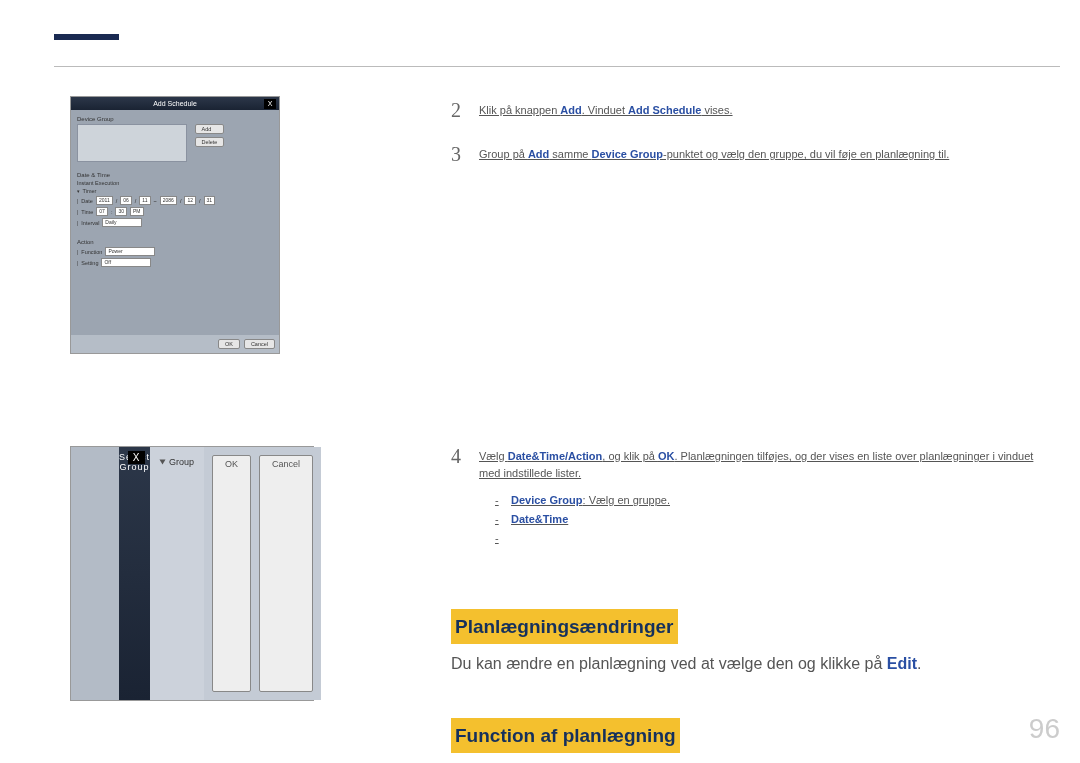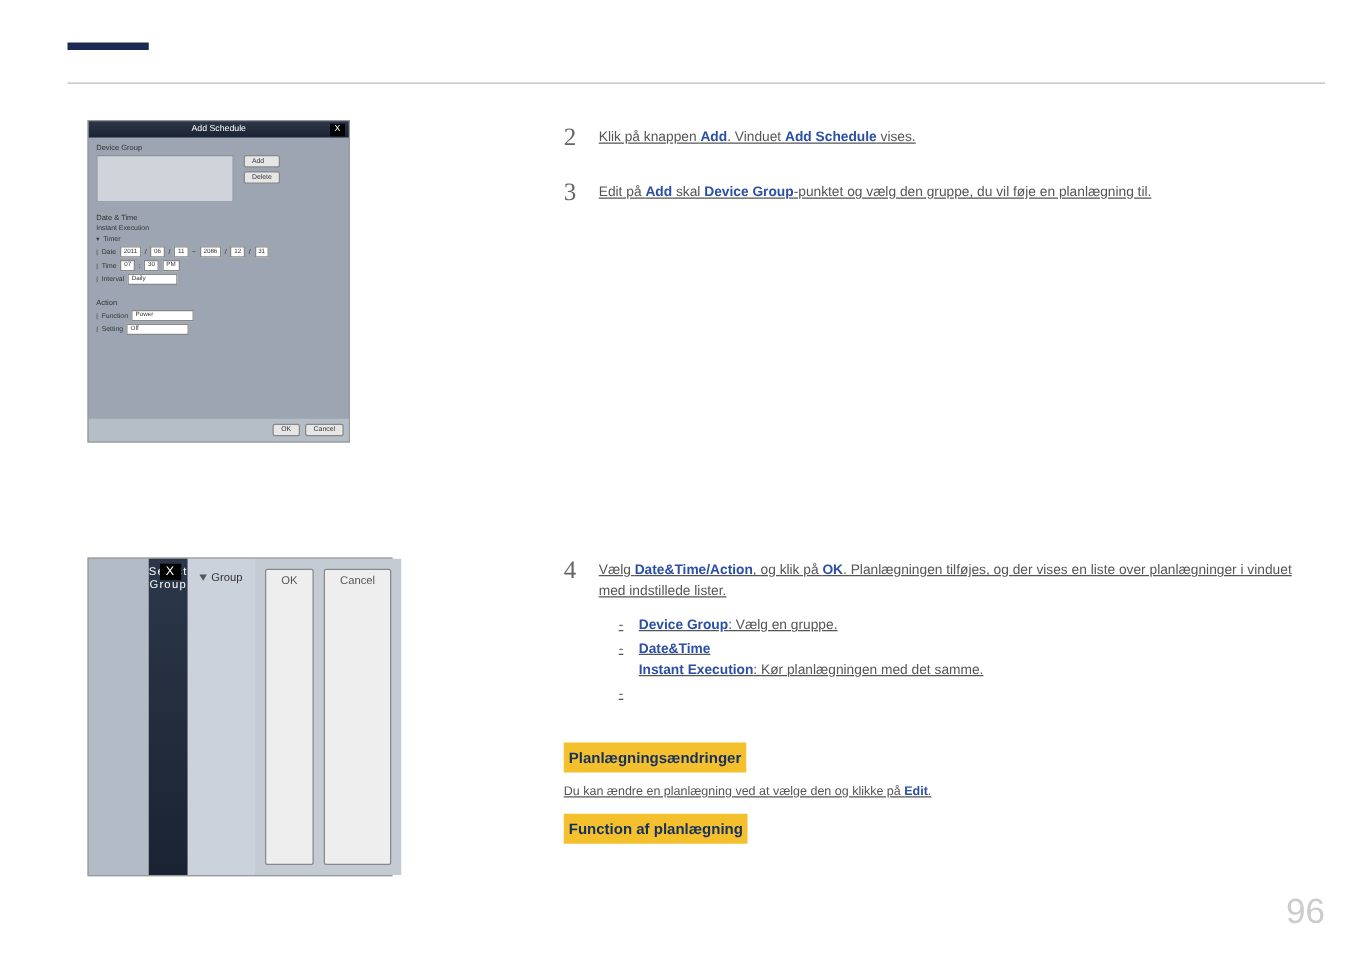--- a/index.html
+++ b/index.html
@@ -213,27 +213,27 @@
     display: flex;
     gap: 8px;
     margin-bottom: 2px;
   }
   .dash { min-width: 8px; }
 
   .section-hdr {
     display: inline-block;
     background: #f4c02e;
     color: #15305c;
-    font-size: 12px;
+    font-size: 19px;
     font-weight: bold;
     padding: 3px 4px 2px 4px;
-    margin-top: 4px;
+    margin-top: 36px;
     margin-bottom: 8px;
   }
-  .para { font-size: 10px; color: #555; margin-bottom: 6px; text-decoration: underline; }
+  .para { font-size: 16px; color: #555; margin-bottom: 6px; }
 </style>
 </head>
 <body>
 
 <div class="top-line"></div>
 <div class="hr-line"></div>
 
 <div class="img-area-1">
   <div class="dlg-title">
     <span>Add Schedule</span>
@@ -318,41 +318,40 @@
 <div class="text-col">
   <div class="step">
     <div class="step-num">2</div>
     <div class="step-body">
       <span>Klik på knappen </span><span class="blue">Add</span><span>. Vinduet </span><span class="blue">Add Schedule</span><span> vises.</span>
     </div>
   </div>
   <div class="step">
     <div class="step-num">3</div>
     <div class="step-body">
-      <span>Edit på </span><span class="blue">Add</span><span> skal </span><span class="blue">Device Group</span><span>-punktet og vælg den gruppe, du vil føje en planlægning til.</span>
+      <span>Group på </span><span class="blue">Add</span><span> samme </span><span class="blue">Device Group</span><span>-punktet og vælg den gruppe, du vil føje en planlægning til.</span>
     </div>
   </div>
 </div>
 
 <div class="step4-wrap">
   <div class="step">
     <div class="step-num">4</div>
     <div class="step-body">
       <span>Vælg </span><span class="blue">Date&amp;Time/Action</span><span>, og klik på </span><span class="blue">OK</span><span>. Planlægningen tilføjes, og der vises en liste over planlægninger i vinduet med indstillede lister.</span>
 
       <div class="sub-list">
         <div class="sub-item">
           <span class="dash">-</span>
           <div><span class="blue">Device Group</span><span>: Vælg en gruppe.</span></div>
         </div>
         <div class="sub-item">
           <span class="dash">-</span>
           <div>
             <span class="blue">Date&amp;Time</span>
-            <div><span class="blue">Instant Execution</span><span>: Kør planlægningen med det samme.</span></div>
           </div>
         </div>
         <div class="sub-item">
           <span class="dash">-</span>
         </div>
       </div>
     </div>
   </div>
 
   <div class="section-hdr">Planlægningsændringer</div>

